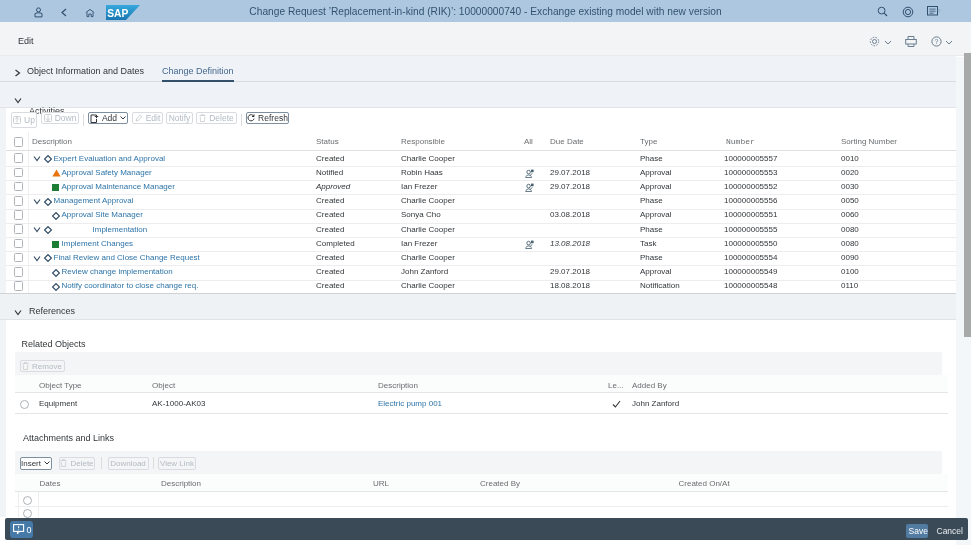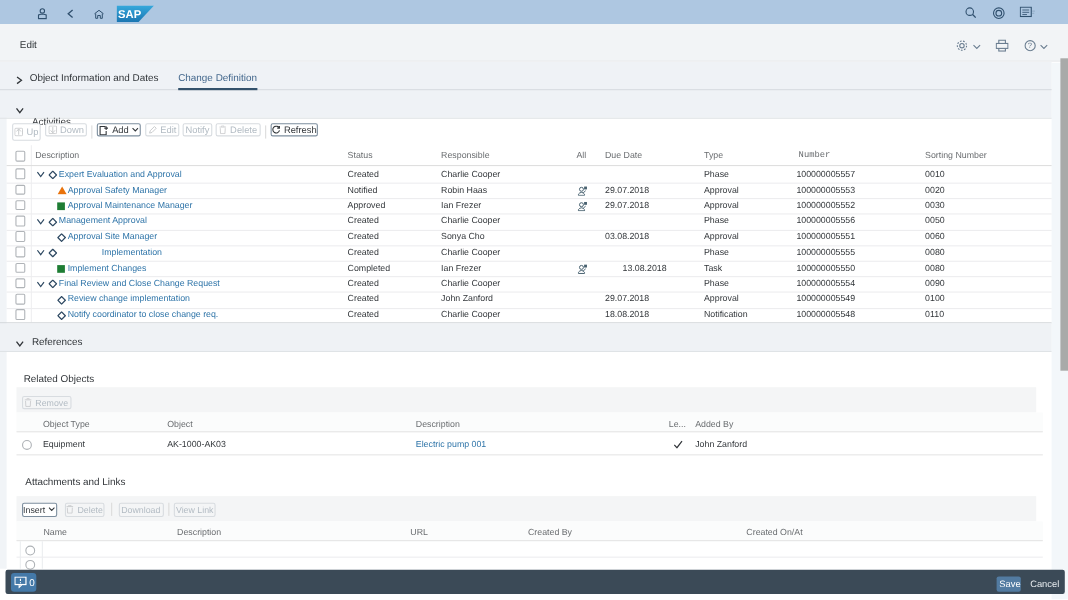--- a/index.html
+++ b/index.html
@@ -40,20 +40,21 @@
 <svg class="abs" style="left:106px;top:5px" width="34" height="15" viewBox="0 0 68 30">
   <defs>
         <linearGradient id="sapg" x1="0" y1="0" x2="0" y2="1">
     <stop offset="0" stop-color="#36a9dc"></stop>
           <stop offset="1" stop-color="#1b76b2"></stop>
         </linearGradient>
       </defs>
   <polygon points="0,0 68,0 40,30 0,30" fill="url(#sapg)"></polygon>
   <text x="2.5" y="23" font-family="Liberation Sans" font-size="20.5" font-weight="bold" fill="#fff">SAP</text>
 </svg>
+<div class="t" style="left:0;right:0;top:7.2px;text-align:center;font-size:10.2px;color:#32536f;">Change Request ’Replacement-in-kind (RIK)’: 10000000740 - Exchange existing model with new version</div>
 <svg class="abs" style="left:877px;top:6px" width="11" height="11" viewBox="0 0 11 11">
   <circle cx="4.6" cy="4.6" r="3.4" fill="none" stroke="#30506e" stroke-width="1"></circle>
   <path d="M7.2 7.2 L10 10" stroke="#30506e" stroke-width="1.2"></path>
 </svg>
 <svg class="abs" style="left:902px;top:6px" width="12" height="12" viewBox="0 0 12 12">
   <circle cx="6" cy="6" r="4.8" fill="none" stroke="#30506e" stroke-width="1"></circle>
   <circle cx="6" cy="6" r="2.6" fill="none" stroke="#30506e" stroke-width="1"></circle>
 </svg>
 <svg class="abs" style="left:927px;top:6px" width="14" height="11" viewBox="0 0 14 11">
   <rect x="0.5" y="0.5" width="10" height="8.5" fill="none" stroke="#30506e" stroke-width="1"></rect>
@@ -190,21 +191,21 @@
       <path d="M5.2 6.3 L7.4 4.4" stroke="#48616f" stroke-width="0.9"></path>
     </svg>
 <div class="t cell" style="left:550px;top:167.7px;">29.07.2018</div>
 <div class="t cell" style="left:640px;top:167.7px;">Approval</div>
 <div class="t cell" style="left:724px;top:167.7px;">100000005553</div>
 <div class="t cell" style="left:841px;top:167.7px;">0020</div>
 <div class="rowline" style="top:180.2px;"></div>
 <div class="cb" style="left:13.5px;top:181.8px;"></div>
 <div class="abs" style="left:51.5px;top:183.8px;width:7px;height:7px;background:#1e7d34;"></div>
 <div class="t lnk" style="left:61.5px;top:181.9px;">Approval Maintenance Manager</div>
-<div class="t cell" style="left:316px;top:181.9px;">Approved</div>
+<div class="t cell" style="left:316px;top:181.9px;font-style:italic;">Approved</div>
 <div class="t cell" style="left:401px;top:181.9px;">Ian Frezer</div>
 <svg class="abs" style="left:525px;top:182.8px" width="9" height="9" viewBox="0 0 9 9">
       <circle cx="3.6" cy="3.1" r="1.8" fill="none" stroke="#48616f" stroke-width="0.9"></circle>
       <path d="M0.8 8.6 L0.8 7.6 Q2 5.9 3.6 5.9 Q5.2 5.9 6.4 7.6 L6.4 8.6 Z" fill="none" stroke="#48616f" stroke-width="0.9"></path>
       <rect x="6" y="0.6" width="2.6" height="2.6" fill="#48616f"></rect>
       <path d="M5.2 6.3 L7.4 4.4" stroke="#48616f" stroke-width="0.9"></path>
     </svg>
 <div class="t cell" style="left:550px;top:181.9px;">29.07.2018</div>
 <div class="t cell" style="left:640px;top:181.9px;">Approval</div>
 <div class="t cell" style="left:724px;top:181.9px;">100000005552</div>
@@ -254,21 +255,21 @@
 <div class="abs" style="left:51.5px;top:240.6px;width:7px;height:7px;background:#1e7d34;"></div>
 <div class="t lnk" style="left:61.5px;top:238.7px;">Implement Changes</div>
 <div class="t cell" style="left:316px;top:238.7px;">Completed</div>
 <div class="t cell" style="left:401px;top:238.7px;">Ian Frezer</div>
 <svg class="abs" style="left:525px;top:239.6px" width="9" height="9" viewBox="0 0 9 9">
       <circle cx="3.6" cy="3.1" r="1.8" fill="none" stroke="#48616f" stroke-width="0.9"></circle>
       <path d="M0.8 8.6 L0.8 7.6 Q2 5.9 3.6 5.9 Q5.2 5.9 6.4 7.6 L6.4 8.6 Z" fill="none" stroke="#48616f" stroke-width="0.9"></path>
       <rect x="6" y="0.6" width="2.6" height="2.6" fill="#48616f"></rect>
       <path d="M5.2 6.3 L7.4 4.4" stroke="#48616f" stroke-width="0.9"></path>
     </svg>
-<div class="t cell" style="left:566px;top:238.7px;">13.08.2018</div>
+<div class="t cell" style="left:550px;top:238.7px;font-style:italic;">13.08.2018</div>
 <div class="t cell" style="left:640px;top:238.7px;">Task</div>
 <div class="t cell" style="left:724px;top:238.7px;">100000005550</div>
 <div class="t cell" style="left:841px;top:238.7px;">0080</div>
 <div class="rowline" style="top:251.2px;"></div>
 <div class="cb" style="left:13.5px;top:252.8px;"></div>
 <svg class="abs" style="left:33px;top:254.8px" width="8" height="7" viewBox="0 0 8 7">
       <path d="M1 1.5 L4 5.5 L7 1.5" fill="none" stroke="#2f4a63" stroke-width="1.1"></path>
     </svg>
 <svg class="abs" style="left:43.5px;top:254.3px" width="8" height="8" viewBox="0 0 8 8">
       <rect x="1.6" y="1.6" width="4.8" height="4.8" fill="none" stroke="#2f4a63" stroke-width="1.15" transform="rotate(45 4 4)"></rect>
@@ -353,21 +354,21 @@
 <div class="btn dis" style="left:107.5px;top:456.5px;width:41px;height:13.5px;background:#f4f5f6;">
       <span style="font-size:8px;">Download</span>
     </div>
 <div class="abs" style="left:153px;top:457px;width:1px;height:12px;background:#dcdcdc;"></div>
 <div class="btn dis" style="left:158px;top:456.5px;width:38px;height:13.5px;background:#f4f5f6;">
       <span style="font-size:8px;">View Link</span>
     </div>
 <div class="abs" style="left:15px;top:474px;width:933px;height:18px;background:#fbfcfc;border-bottom:1px solid #e5e5e5;"></div>
 <div class="abs" style="left:17.5px;top:492px;width:1px;height:25px;background:#eceef0;"></div>
 <div class="abs" style="left:38px;top:492px;width:1px;height:25px;background:#eceef0;"></div>
-<div class="t hdr" style="left:39.5px;top:478.5px;">Name</div>
+<div class="t hdr" style="left:39.5px;top:478.5px;">Dates</div>
 <div class="t hdr" style="left:161px;top:478.5px;">Description</div>
 <div class="t hdr" style="left:373px;top:478.5px;">URL</div>
 <div class="t hdr" style="left:468px;top:478.5px;margin-left:12px;">Created By</div>
 <div class="t hdr" style="left:678.5px;top:478.5px;">Created On/At</div>
 <div class="radio" style="left:23px;top:495.5px;"></div>
 <div class="abs" style="left:15px;top:506.3px;width:933px;height:1px;background:#ededef;"></div>
 <div class="radio" style="left:23px;top:508.5px;"></div>
 
 <div class="abs" style="left:4.5px;top:517.5px;width:963px;height:22px;background:#3b4a57;border-radius:2px;"></div>
 <div class="abs" style="left:10px;top:521px;width:22.5px;height:17px;background:#4479a8;border-radius:3px;"></div>

